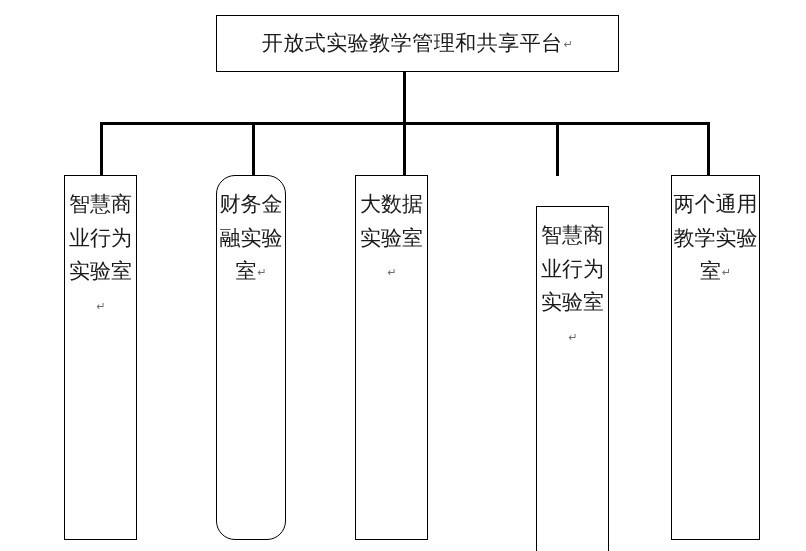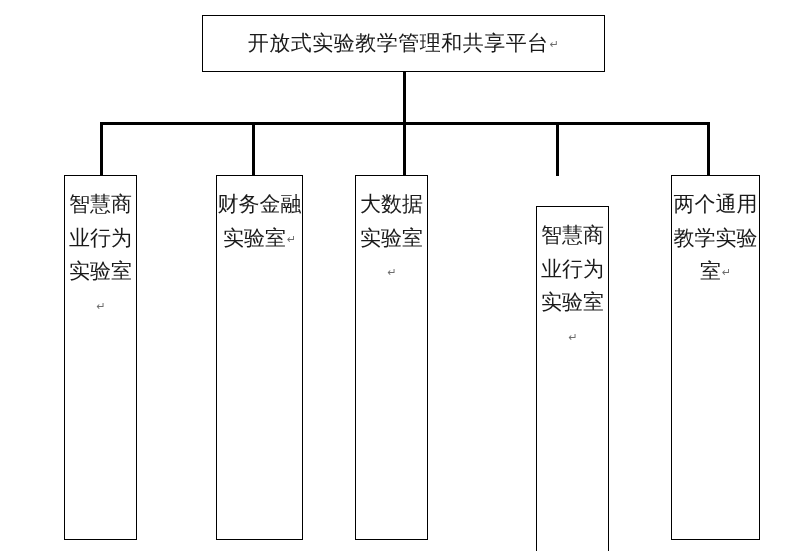--- a/index.html
+++ b/index.html
@@ -69,39 +69,39 @@
     z-index: 1;
   }
   .line-v { width: 3px; }
   .line-h { height: 3px; }
 </style>
 </head>
 <body>
 
 <div id="canvas">
 
-  <div class="node root-node" style="left:202px; top:15px; width:403px; height:57px;">
+  <div class="node root-node" style="left:216px; top:15px; width:403px; height:57px;">
     <span class="root-label"><span>开放式实验教学管理和共享平台</span><span class="pilcrow">↵</span></span>
   </div>
 
   <div class="line line-v" style="left:403px; top:71px; height:54px;"></div>
 
   <div class="line line-h" style="left:100px; top:122px; width:610px;"></div>
 
   <div class="line line-v" style="left:100px; top:122px; height:54px;"></div>
   <div class="line line-v" style="left:252px; top:122px; height:54px;"></div>
   <div class="line line-v" style="left:403px; top:122px; height:54px;"></div>
   <div class="line line-v" style="left:556px; top:122px; height:54px;"></div>
   <div class="line line-v" style="left:707px; top:122px; height:54px;"></div>
 
   <div class="node leaf-node" style="left:64px; top:175px; width:73px; height:365px;">
     <span class="leaf-label"><span>智慧商业行为实验室</span><span class="pilcrow">↵</span></span>
   </div>
 
-  <div class="node leaf-node" style="left:216px; top:175px; width:87px; height:365px;">
+  <div class="node leaf-node" style="left:216px; top:175px; width:70px; height:365px;border-radius:19px;">
     <span class="leaf-label"><span>财务金融实验室</span><span class="pilcrow">↵</span></span>
   </div>
 
   <div class="node leaf-node" style="left:355px; top:175px; width:73px; height:365px;">
     <span class="leaf-label"><span>大数据实验室</span><span class="pilcrow">↵</span></span>
   </div>
 
   <div class="node leaf-node" style="left:536px; top:175px; width:73px; height:365px;margin-top:31px;">
     <span class="leaf-label"><span>智慧商业行为实验室</span><span class="pilcrow">↵</span></span>
   </div>

